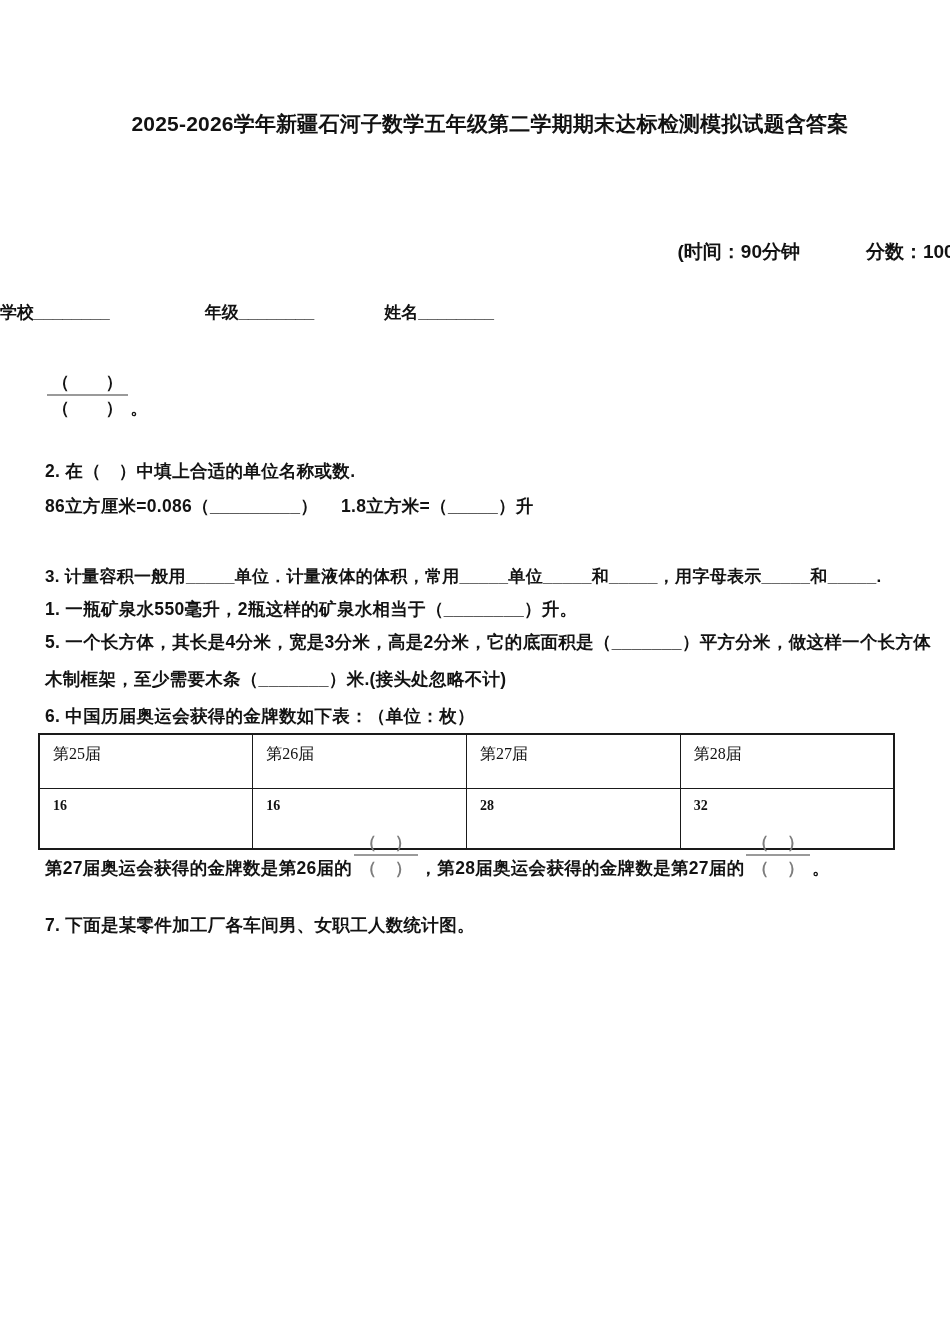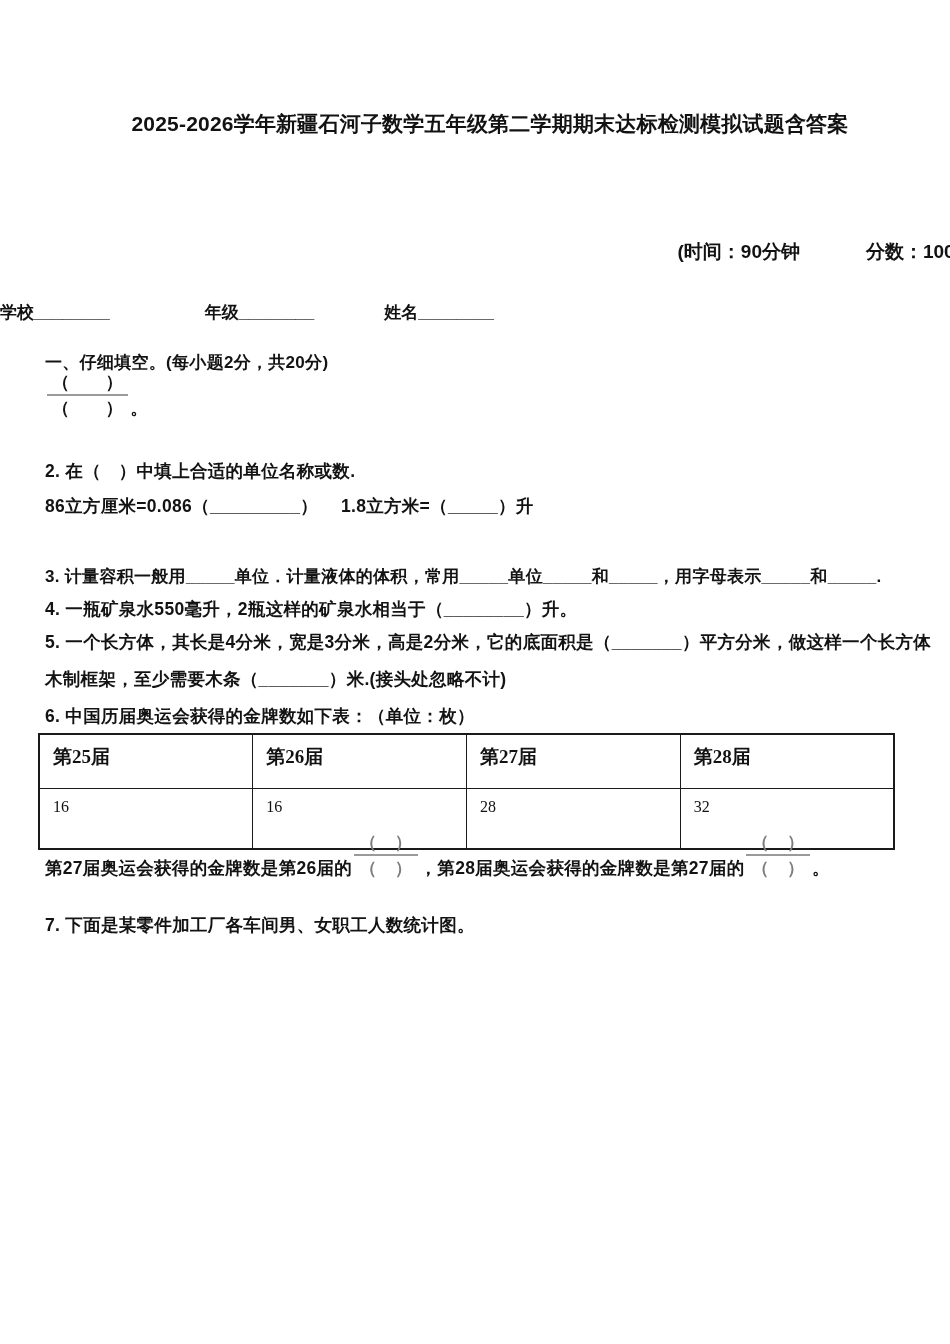--- a/index.html
+++ b/index.html
@@ -79,49 +79,48 @@
     border-collapse: collapse;
     border: 2.5px solid #1a1a1a;
     table-layout: fixed;
   }
   table.medal td {
     border: 1.5px solid #1a1a1a;
     vertical-align: top;
     padding: 9px 4px 0 13px;
     font-family: "Liberation Serif", serif;
   }
-  table.medal tr.hdr td { height: 44px; font-size: 19px; font-weight: 700; }
-  table.medal tr.val td { height: 50px; font-size: 16px; font-weight: 400; }
+  table.medal tr.hdr td { height: 44px; font-size: 16px; font-weight: 400; }
+  table.medal tr.val td { height: 50px; font-size: 14px; font-weight: 700; }
 </style>
 </head>
 <body>
 
 <div class="page">
 
   <div class="abs t-title">2025-2026学年新疆石河子数学五年级第二学期期末达标检测模拟试题含答案</div>
 
   <div class="abs t-meta">
     <span>(时间：90分钟</span><span class="meta-gap"></span><span>分数：100分)</span>
   </div>
 
   <div class="abs t-fields">
     <span>学校________</span><span class="field-gap-1">年级________</span><span class="field-gap-2">姓名________</span>
   </div>
 
-  <div class="abs line heading">一、仔细填空。(每小题2分，共20分)</div>
 
   <div class="abs line q1">
     <span class="frac"><span class="num">（　　）</span><span class="den">（　　）</span></span><span>。</span>
   </div>
 
   <div class="abs line q2">2. 在（　）中填上合适的单位名称或数.</div>
   <div class="abs line u1">86立方厘米=0.086（_________）　 1.8立方米=（_____）升</div>
 
   <div class="abs line q3">3. 计量容积一般用_____单位．计量液体的体积，常用_____单位_____和_____，用字母表示_____和_____.</div>
-  <div class="abs line q4">4. 一瓶矿泉水550毫升，2瓶这样的矿泉水相当于（________）升。</div>
+  <div class="abs line q4">1. 一瓶矿泉水550毫升，2瓶这样的矿泉水相当于（________）升。</div>
   <div class="abs line q5a">5. 一个长方体，其长是4分米，宽是3分米，高是2分米，它的底面积是（_______）平方分米，做这样一个长方体</div>
   <div class="abs line q5b">木制框架，至少需要木条（_______）米.(接头处忽略不计)</div>
   <div class="abs line q6">6. 中国历届奥运会获得的金牌数如下表：（单位：枚）</div>
 
   <table class="medal">
     <tbody>
       <tr class="hdr">
         <td>第25届</td>
         <td>第26届</td>
         <td>第27届</td>

